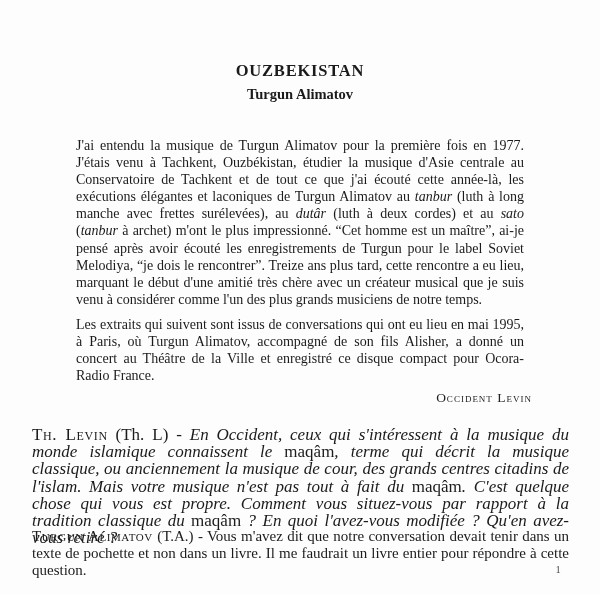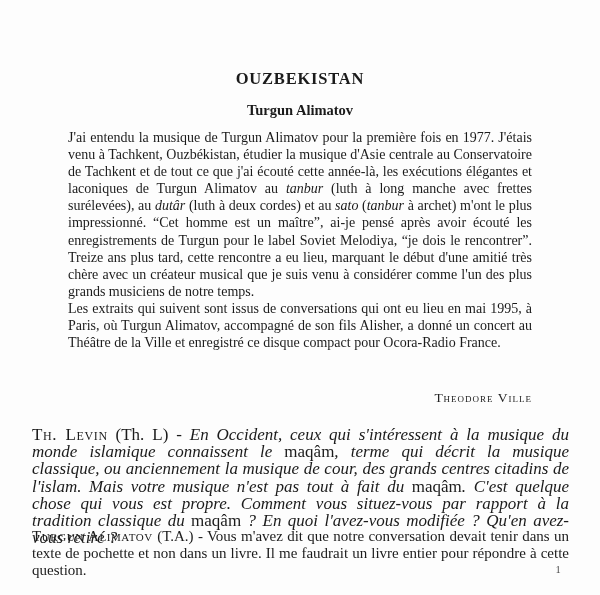--- a/index.html
+++ b/index.html
@@ -24,39 +24,39 @@
     top: 57px;
     left: 0;
     width: 600px;
     text-align: center;
   }
   .doc-title {
     font-size: 16.5px;
     font-weight: bold;
     letter-spacing: 0.8px;
     line-height: 20px;
-    margin: 12px;
+    margin: 4px;
     text-align: center;
   }
   .doc-subtitle {
     font-size: 14.5px;
     font-weight: bold;
     line-height: 18px;
     margin: 2px 0 0 0;
   }
   .intro-block {
     position: absolute;
     top: 129px;
     left: 68px;
     width: 464px;
     font-size: 14px;
     line-height: 17.1px;
     text-align: justify;
   }
-  .intro-block p { margin: 0; }
+  .intro-block p { margin: 8px; }
   .signature {
     position: absolute;
     top: 390px;
     left: 68px;
     width: 464px;
     text-align: right;
     font-variant: small-caps;
     font-size: 13.5px;
     letter-spacing: 1px;
     color: #222;
@@ -100,21 +100,21 @@
   <div class="title-block">
     <h1 class="doc-title">OUZBEKISTAN</h1>
     <h2 class="doc-subtitle">Turgun Alimatov</h2>
   </div>
 
   <div class="intro-block">
     <p><span class="run-roman">J'ai entendu la musique de Turgun Alimatov pour la première fois en 1977. J'étais venu à Tachkent, Ouzbékistan, étudier la musique d'Asie centrale au Conservatoire de Tachkent et de tout ce que j'ai écouté cette année-là, les exécutions élégantes et laconiques de Turgun Alimatov au </span><span class="run-italic">tanbur</span><span class="run-roman"> (luth à long manche avec frettes surélevées), au </span><span class="run-italic">dutâr</span><span class="run-roman"> (luth à deux cordes) et au </span><span class="run-italic">sato</span><span class="run-roman"> (</span><span class="run-italic">tanbur</span><span class="run-roman"> à archet) m'ont le plus impressionné. “Cet homme est un maître”, ai-je pensé après avoir écouté les enregistrements de Turgun pour le label Soviet Melodiya, “je dois le rencontrer”. Treize ans plus tard, cette rencontre a eu lieu, marquant le début d'une amitié très chère avec un créateur musical que je suis venu à considérer comme l'un des plus grands musiciens de notre temps.</span></p>
     <p><span class="run-roman">Les extraits qui suivent sont issus de conversations qui ont eu lieu en mai 1995, à Paris, où Turgun Alimatov, accompagné de son fils Alisher, a donné un concert au Théâtre de la Ville et enregistré ce disque compact pour Ocora-Radio France.</span></p>
   </div>
 
-  <div class="signature">Theodore Ville</div>
+  <div class="signature">Occident Levin</div>
 
   <div class="interview-levin"><span class="run-smallcaps">Th. Levin</span><span class="run-roman"> (Th. L) - </span><span class="run-italic">En Occident, ceux qui s'intéressent à la musique du monde islamique connaissent le </span><span class="run-roman">maqâm</span><span class="run-italic">, terme qui décrit la musique classique, ou anciennement la musique de cour, des grands centres citadins de l'islam. Mais votre musique n'est pas tout à fait du </span><span class="run-roman">maqâm</span><span class="run-italic">. C'est quelque chose qui vous est propre. Comment vous situez-vous par rapport à la tradition classique du </span><span class="run-roman">maqâm</span><span class="run-italic"> ? En quoi l'avez-vous modifiée ? Qu'en avez-vous retiré ?</span></div>
 
   <div class="interview-turgun"><span class="run-smallcaps">Turgun Alimatov</span><span class="run-roman"> (T.A.) - Vous m'avez dit que notre conversation devait tenir dans un texte de pochette et non dans un livre. Il me faudrait un livre entier pour répondre à cette question.</span></div>
 
   <div class="page-number">1</div>
 
 </div>
 
 </body></html>

